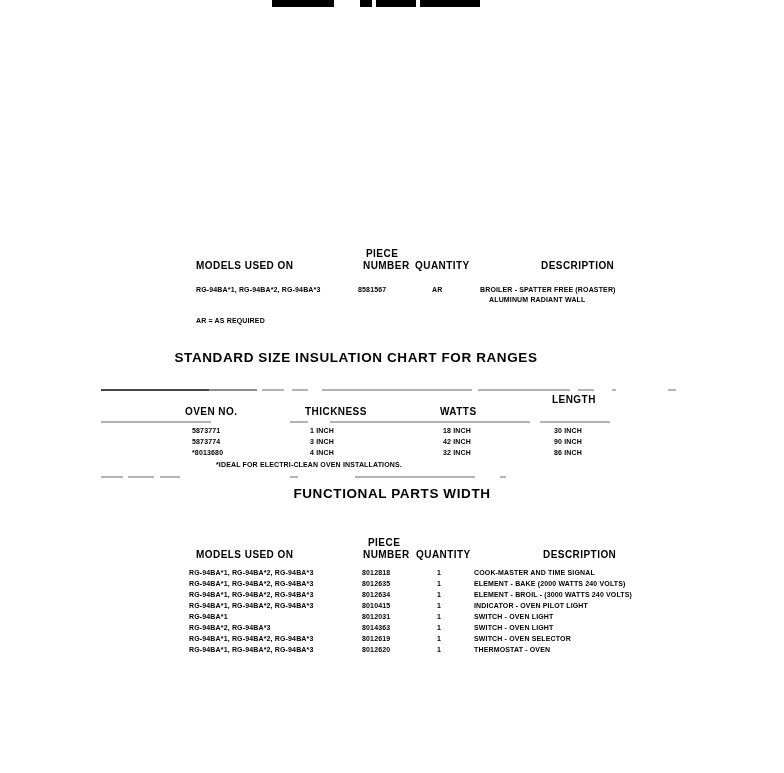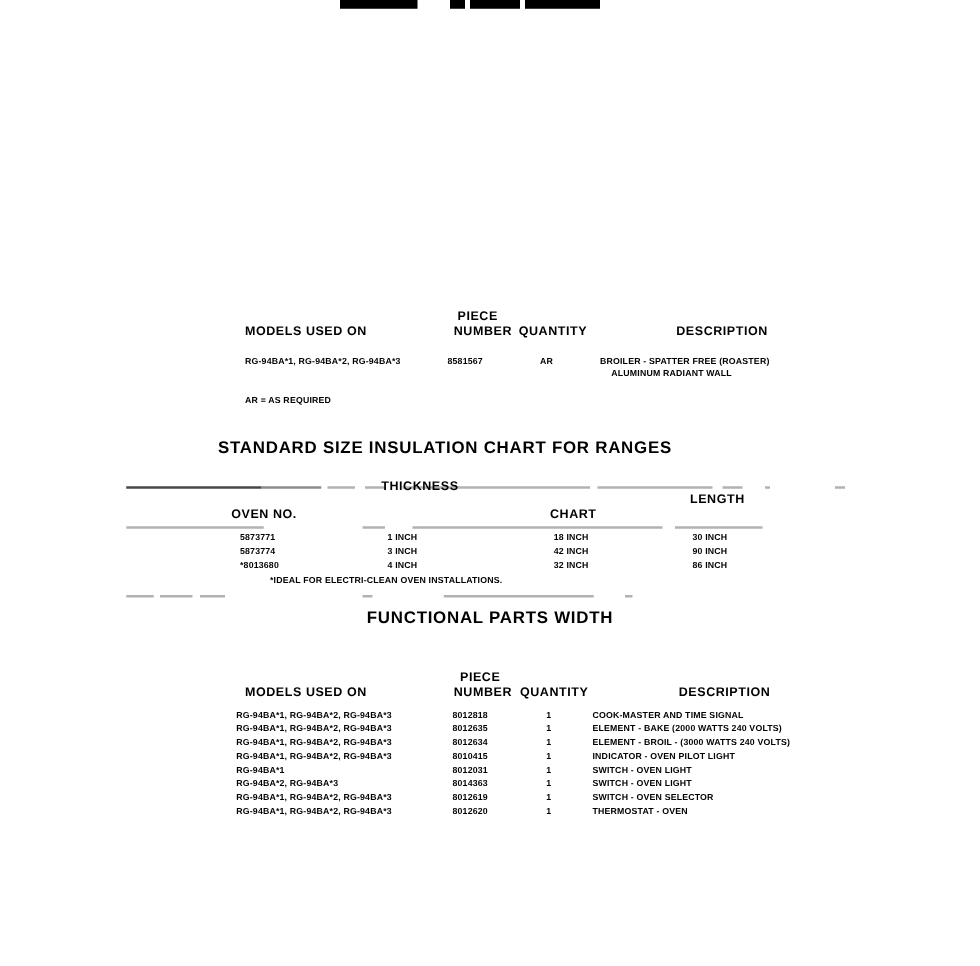--- a/index.html
+++ b/index.html
@@ -79,21 +79,21 @@
     position: absolute;
     left: 0; top: 350px;
     width: 712px;
     text-align: center;
     font-size: 13.5px;
     font-weight: bold;
     letter-spacing: 0.6px;
   }
 
   .i-h-piece  { position: absolute; left: 185px; top: 406px; }
-  .i-h-thick  { position: absolute; left: 305px; top: 384px; }
+  .i-h-thick  { position: absolute; left: 305px; top: 406px; }
   .i-h-width  { position: absolute; left: 440px; top: 406px; }
   .i-h-length { position: absolute; left: 552px; top: 394px; }
 
   .i-row { position: absolute; height: 11px; }
   .i-row-1 { top: 427px; }
   .i-row-2 { top: 438px; }
   .i-row-3 { top: 449px; }
 
   .i-c-piece  { position: absolute; left: 192px; }
   .i-c-thick  { position: absolute; left: 310px; }
@@ -175,21 +175,21 @@
     <div class="smudge faint" style="left:262px; top:389px; width:22px; height:2px;"></div>
     <div class="smudge faint" style="left:292px; top:389px; width:16px; height:2px;"></div>
     <div class="smudge faint" style="left:322px; top:389px; width:150px; height:2px;"></div>
     <div class="smudge faint" style="left:478px; top:389px; width:92px; height:2px;"></div>
     <div class="smudge faint" style="left:578px; top:389px; width:16px; height:2px;"></div>
     <div class="smudge faint" style="left:612px; top:389px; width:4px; height:2px;"></div>
     <div class="smudge faint" style="left:668px; top:389px; width:8px; height:2px;"></div>
 
     <div class="col-head i-h-piece">OVEN NO.</div>
     <div class="col-head i-h-thick">THICKNESS</div>
-    <div class="col-head i-h-width">CHART</div>
+    <div class="col-head i-h-width">WATTS</div>
     <div class="col-head i-h-length">LENGTH</div>
 
     <div class="smudge faint" style="left:101px; top:421px; width:110px; height:2px;"></div>
     <div class="smudge faint" style="left:290px; top:421px; width:18px; height:2px;"></div>
     <div class="smudge faint" style="left:330px; top:421px; width:200px; height:2px;"></div>
     <div class="smudge faint" style="left:540px; top:421px; width:70px; height:2px;"></div>
 
     <div class="i-row i-row-1">
       <span class="cell i-c-piece">5873771</span>
       <span class="cell i-c-thick">1 INCH</span>

